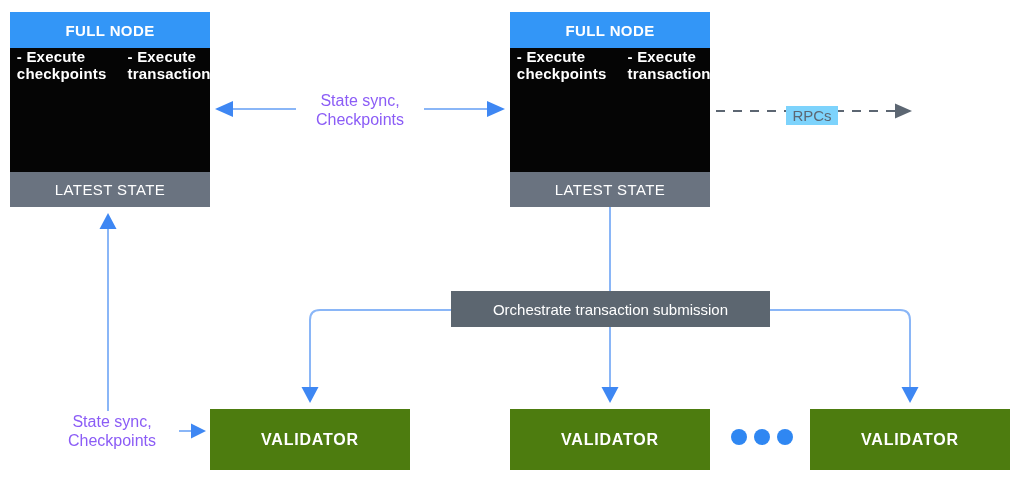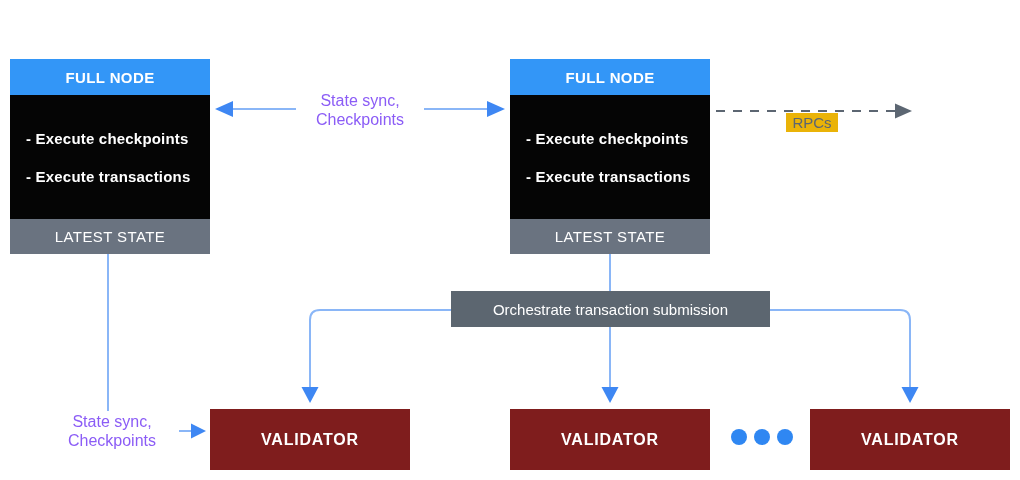--- a/index.html
+++ b/index.html
@@ -21,39 +21,38 @@
     height: 480px;
     z-index: 1;
   }
 
   .node {
     position: absolute;
     width: 200px;
     display: flex;
     flex-direction: column;
     z-index: 2;
-    margin-top: 47px;
   }
   .node-header {
     height: 36px;
     background: #3396F7;
     color: #ffffff;
     font-size: 15px;
     font-weight: 700;
     letter-spacing: 0.4px;
     display: flex;
     align-items: center;
     justify-content: center;
   }
   .node-body {
     height: 124px;
     background: #050505;
     color: #ffffff;
     display: flex;
-    flex-direction: column;
+    flex-direction: row;
     justify-content: center;
     gap: 21px;
     padding-left: 16px;
   }
   .node-body .item {
     font-size: 15px;
     font-weight: 600;
     letter-spacing: 0.2px;
   }
   .node-footer {
@@ -82,21 +81,21 @@
     align-items: center;
     justify-content: center;
     z-index: 2;
   }
 
   .validator {
     position: absolute;
     top: 409px;
     width: 200px;
     height: 61px;
-    background: #7f1d1d;
+    background: #4d7c0f;
     color: #ffffff;
     font-size: 16px;
     font-weight: 600;
     letter-spacing: 0.8px;
     display: flex;
     align-items: center;
     justify-content: center;
     z-index: 2;
   }
 
@@ -109,23 +108,23 @@
     text-align: center;
     z-index: 3;
     padding: 1px 3px;
   }
   .edge-label-top    { left: 296px; top: 90px;  width: 128px; }
   .edge-label-bottom { left: 45px;  top: 411px; width: 134px; }
 
   .rpc-label {
     position: absolute;
     left: 786px;
-    top: 113px;
+    top: 106px;
     width: 52px;
-    background: #eab308;
+    background: #7dd3fc;
     color: #5C6672;
     font-size: 15px;
     text-align: center;
     z-index: 3;
     padding: 1px 0;
   }
 </style>
 </head>
 <body>
 

